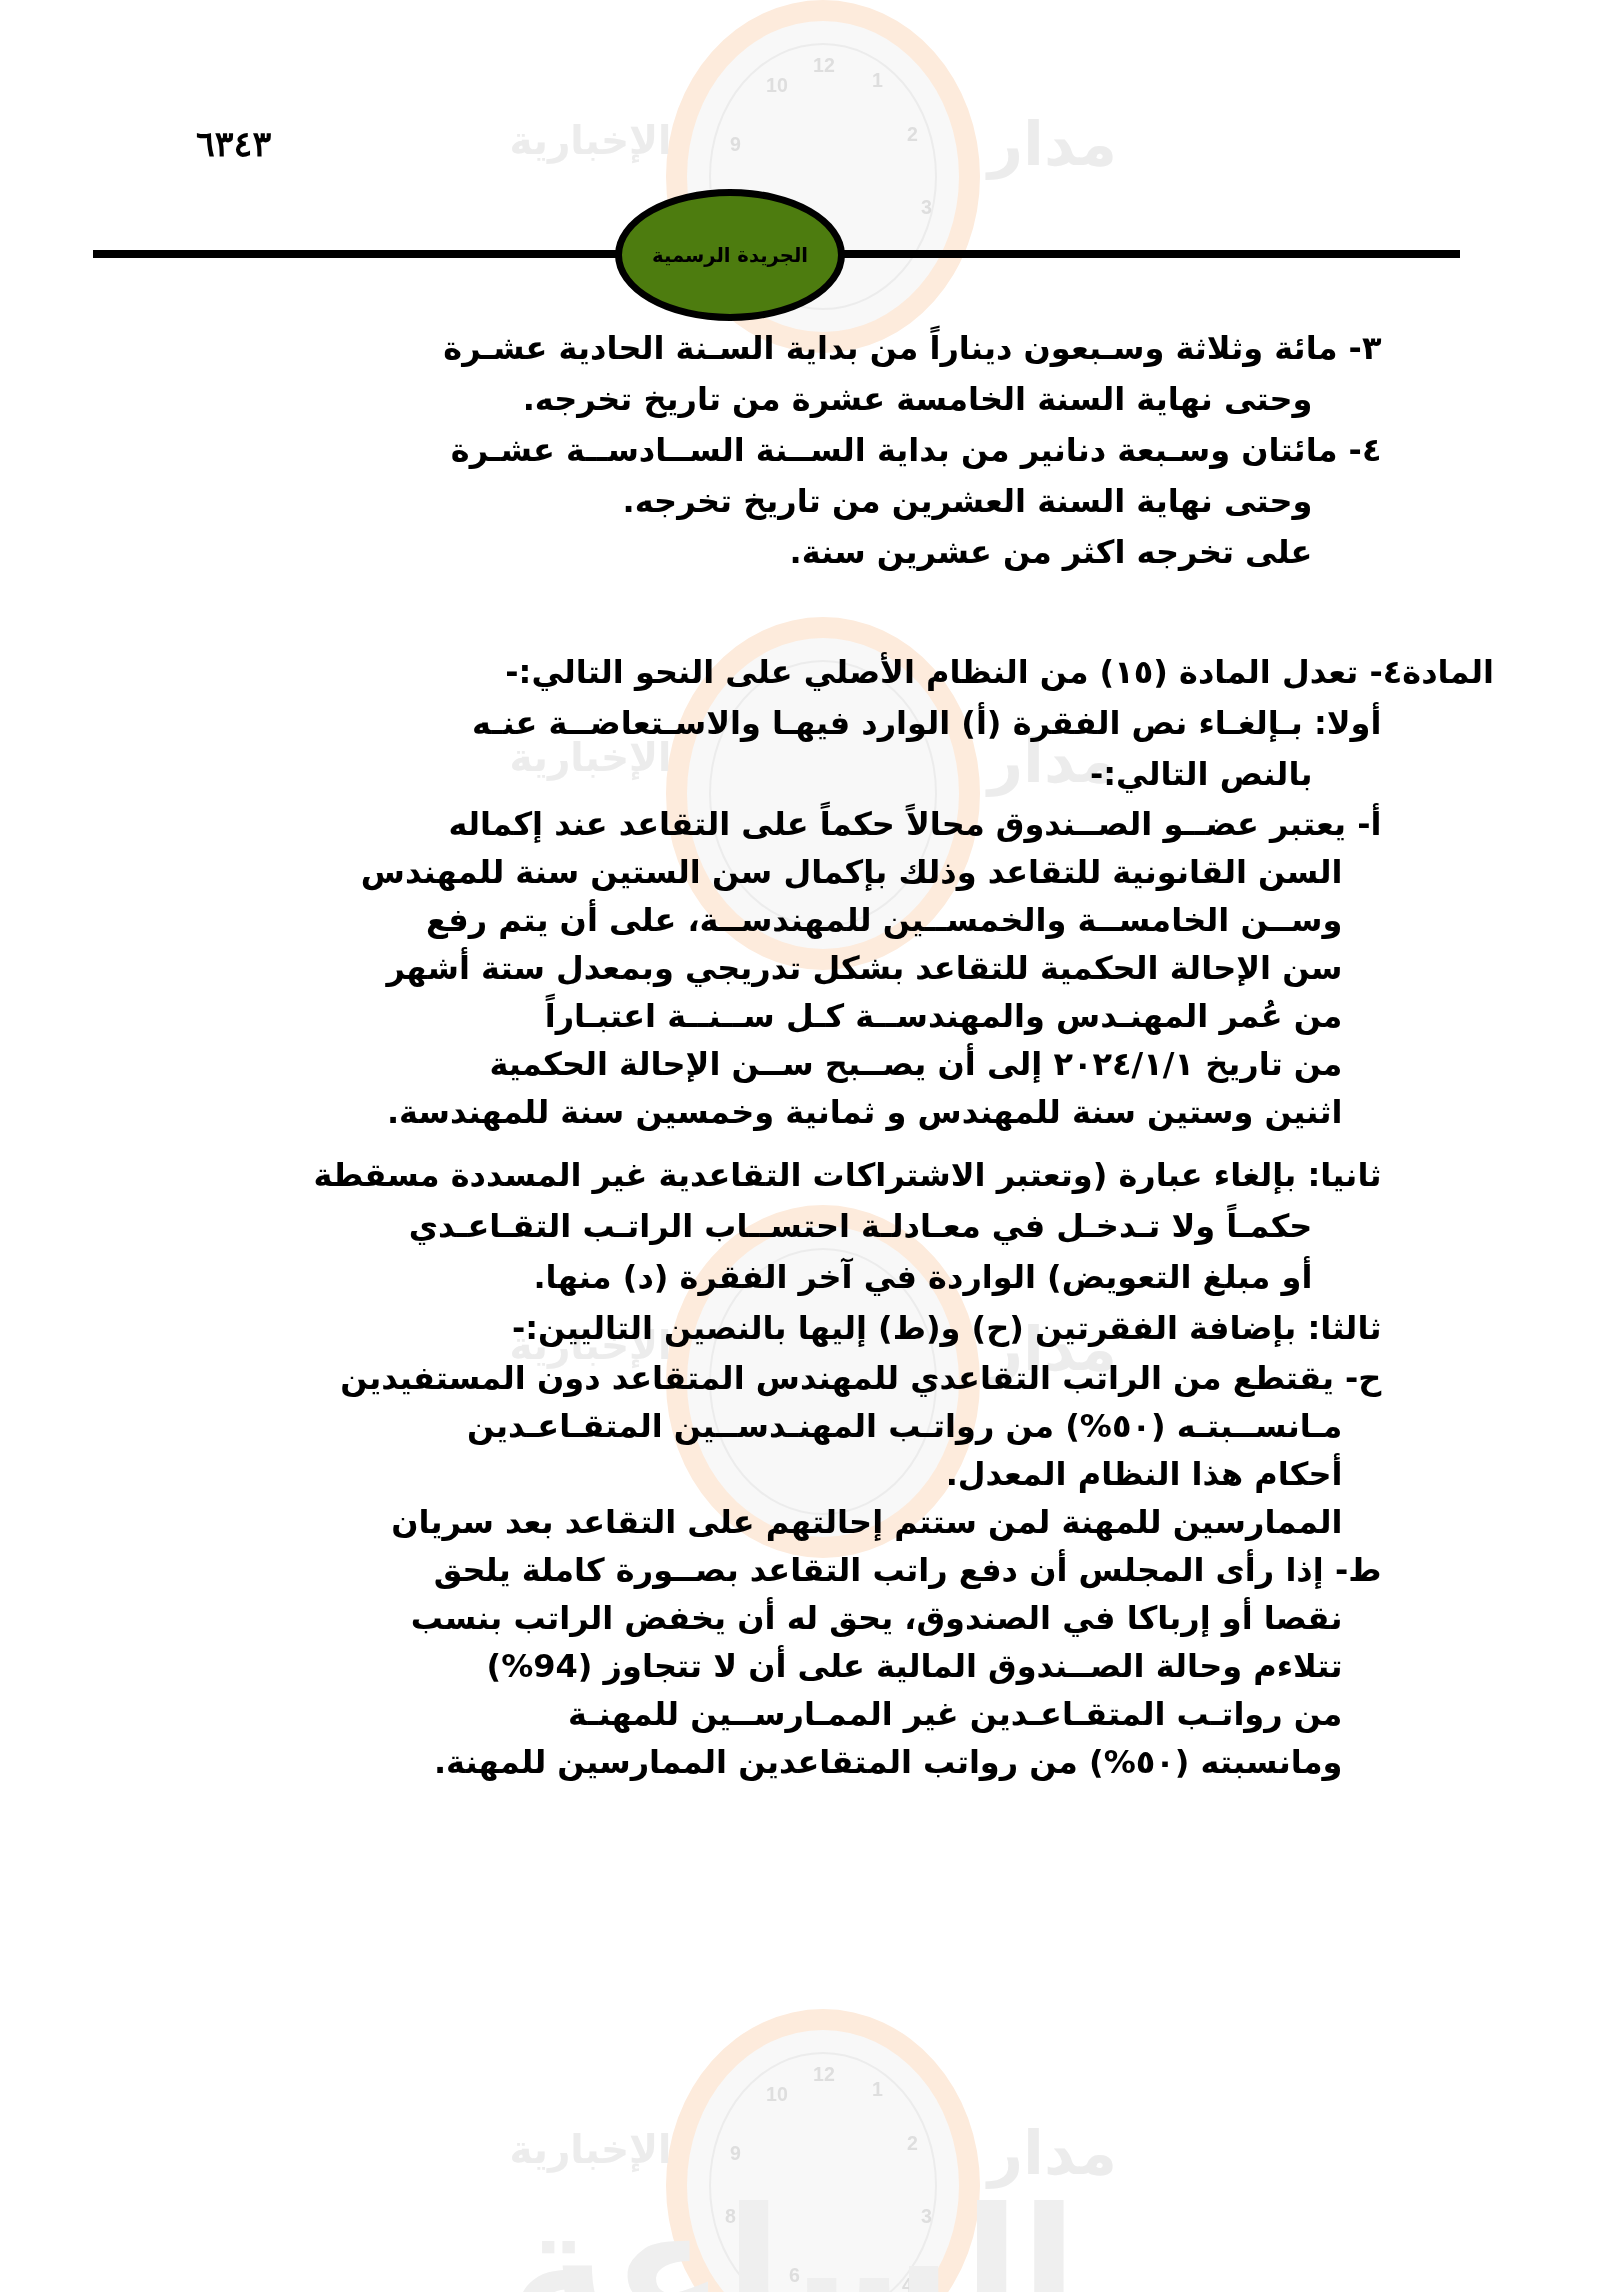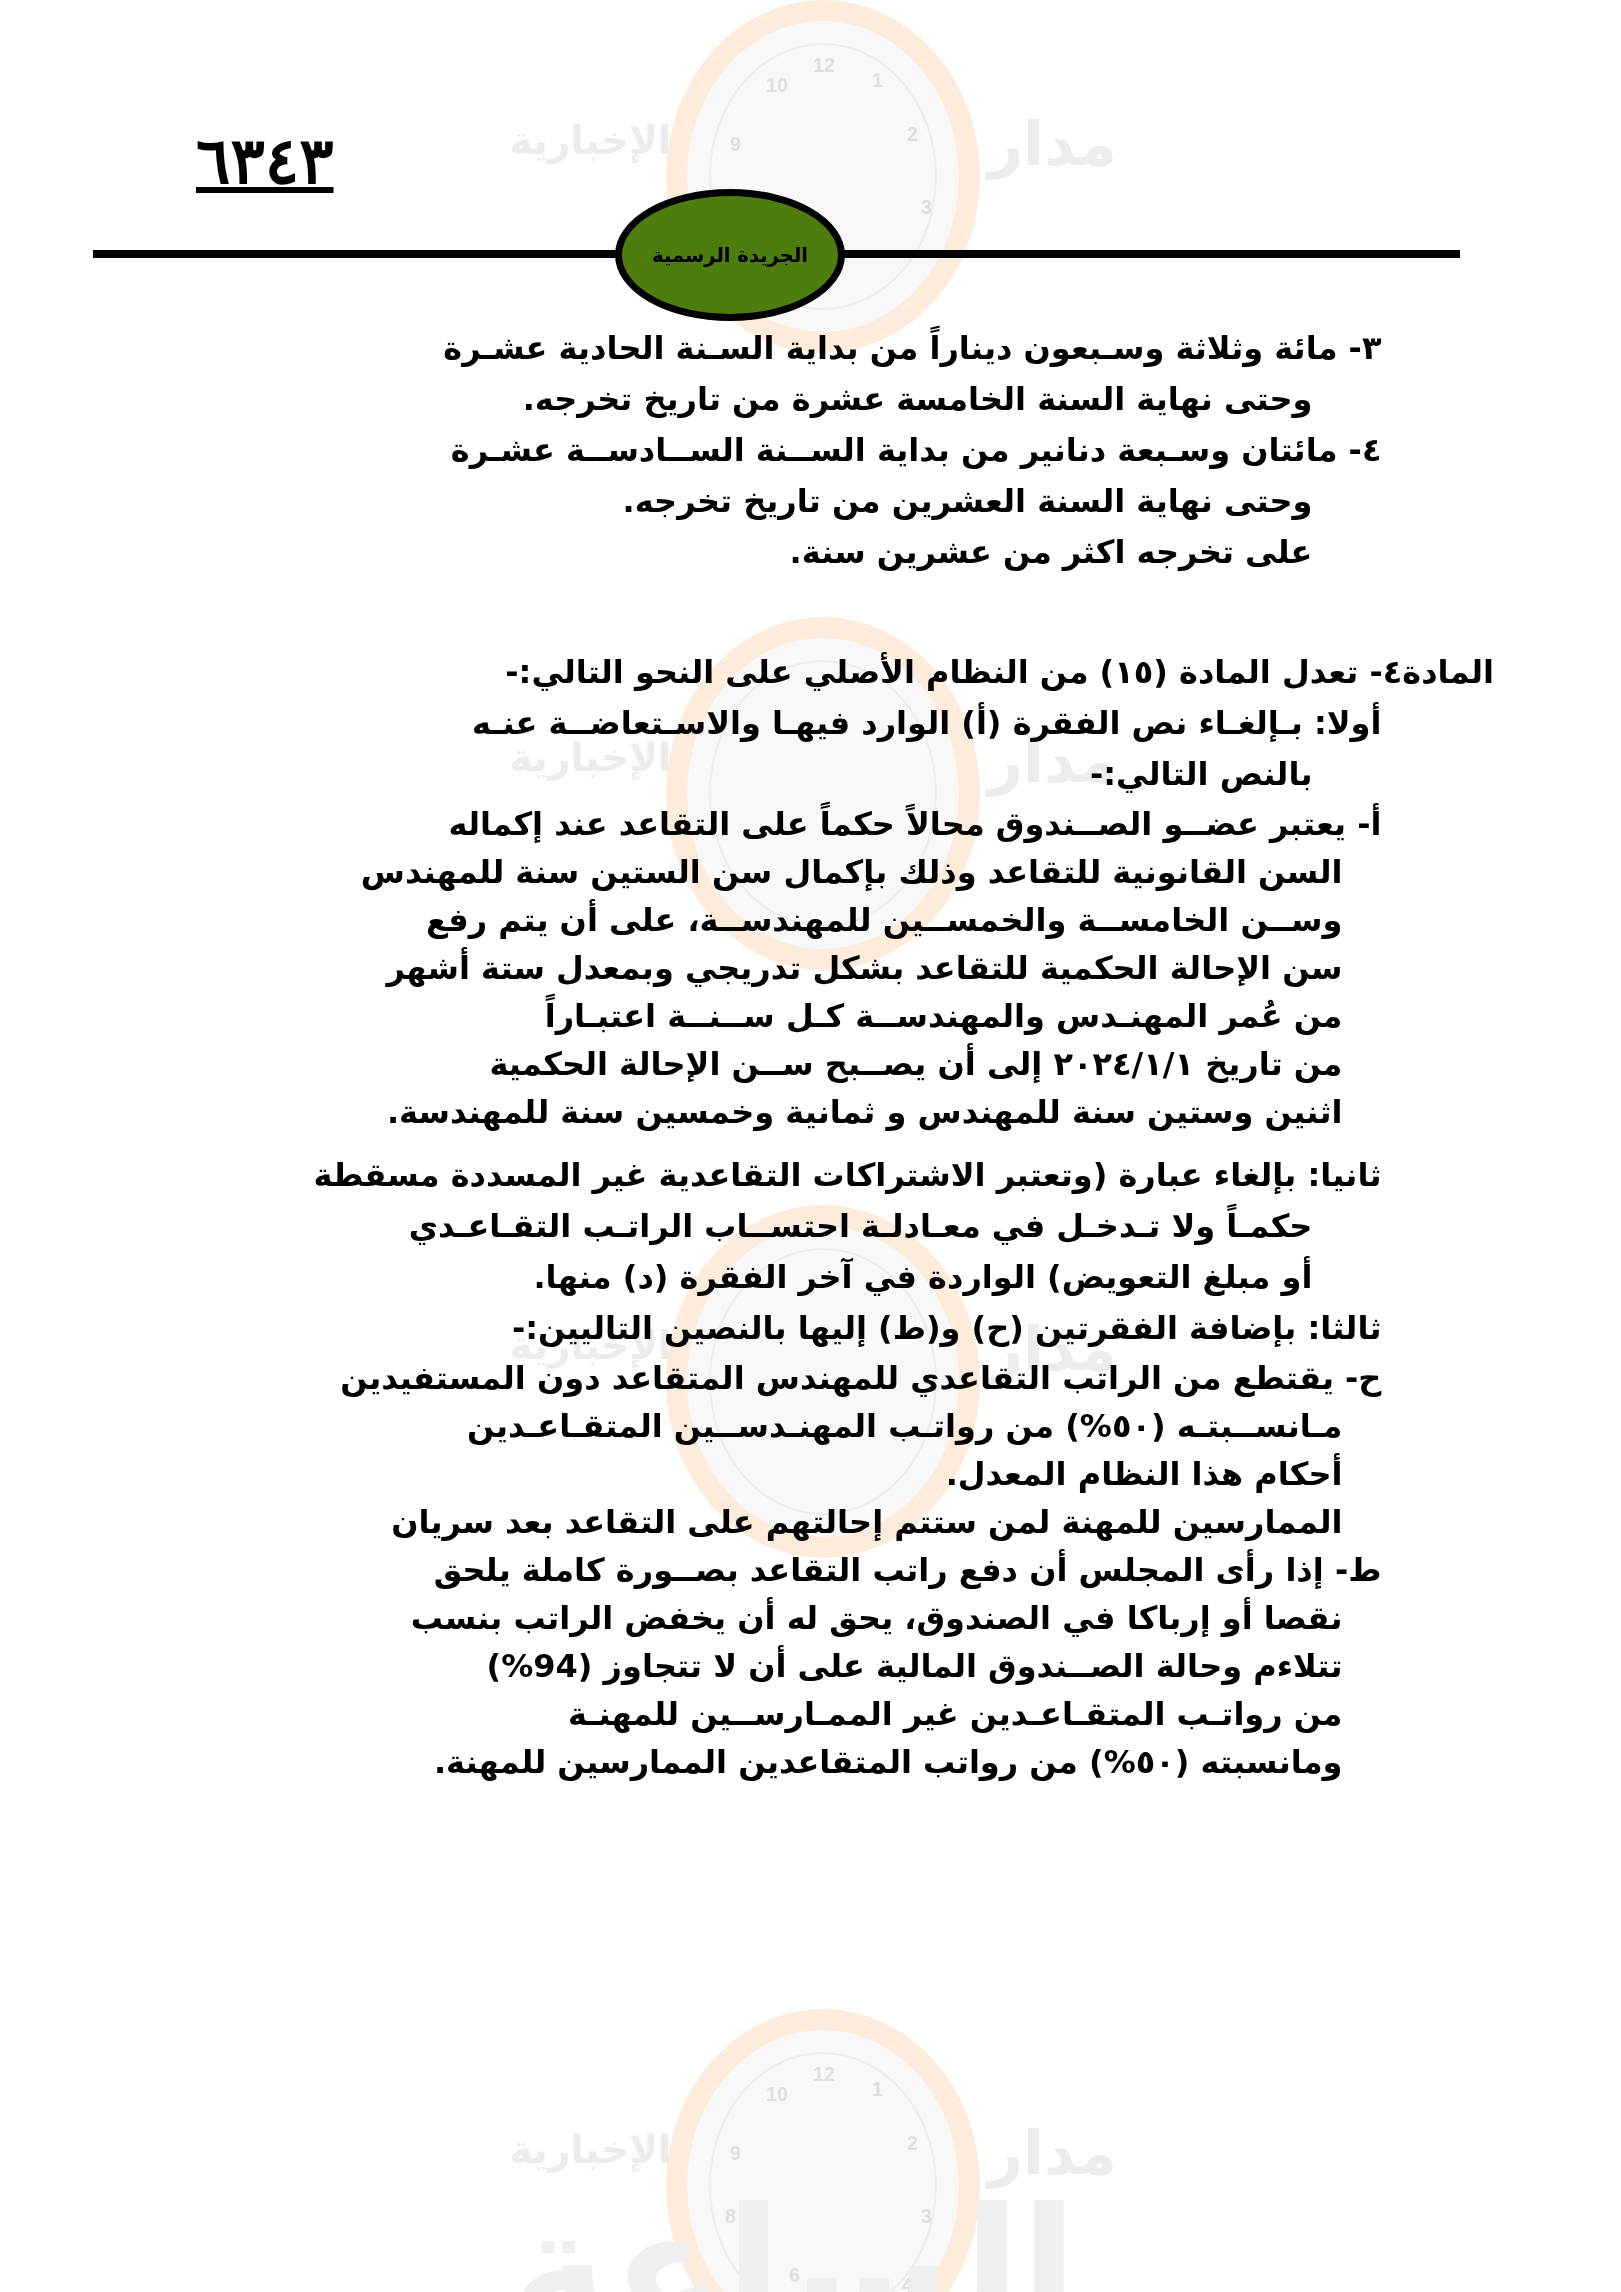--- a/index.html
+++ b/index.html
@@ -21,23 +21,22 @@
     border-radius: 50%; border: 2px solid #ececec;
   }
   .wm .num { position: absolute; color: #dedede; font-weight: bold; font-size: 19.6px; font-family: "Liberation Sans", sans-serif; }
   .wm .word-madar { position: absolute; right: 59px; top: 147px; font-size: 61px; font-weight: bold; color: #ececec; }
   .wm .word-news { position: absolute; left: 19.6px; top: 157px; font-size: 39px; font-weight: bold; color: #ececec; }
   .wm .word-saa { position: absolute; left: 19.6px; top: 216px; font-size: 167px; font-weight: bold; color: #efefef; letter-spacing: 9.8px; line-height: 1; }
 
   
   .page-number {
     position: absolute; left: 196px; top: 123px;
-    font-size: 64px; font-weight: bold; letter-spacing: 7.8px;
+    font-size: 35px; font-weight: bold; letter-spacing: 7.8px;
     font-family: "DejaVu Serif", serif;
-    text-decoration: underline;
   }
   .header-rule {
     position: absolute; left: 93px; top: 250px; width: 1367px; height: 7.8px; background: #000;
   }
   .header-oval {
     position: absolute; left: 615px; top: 189px; width: 230px; height: 132px;
     border: 7.8px solid #000; border-radius: 50%; background: #4d7c0f; box-sizing: border-box;
     display: flex; align-items: center; justify-content: center;
   }
   .header-oval span { font-size: 19.6px; font-weight: bold; direction: rtl; }

